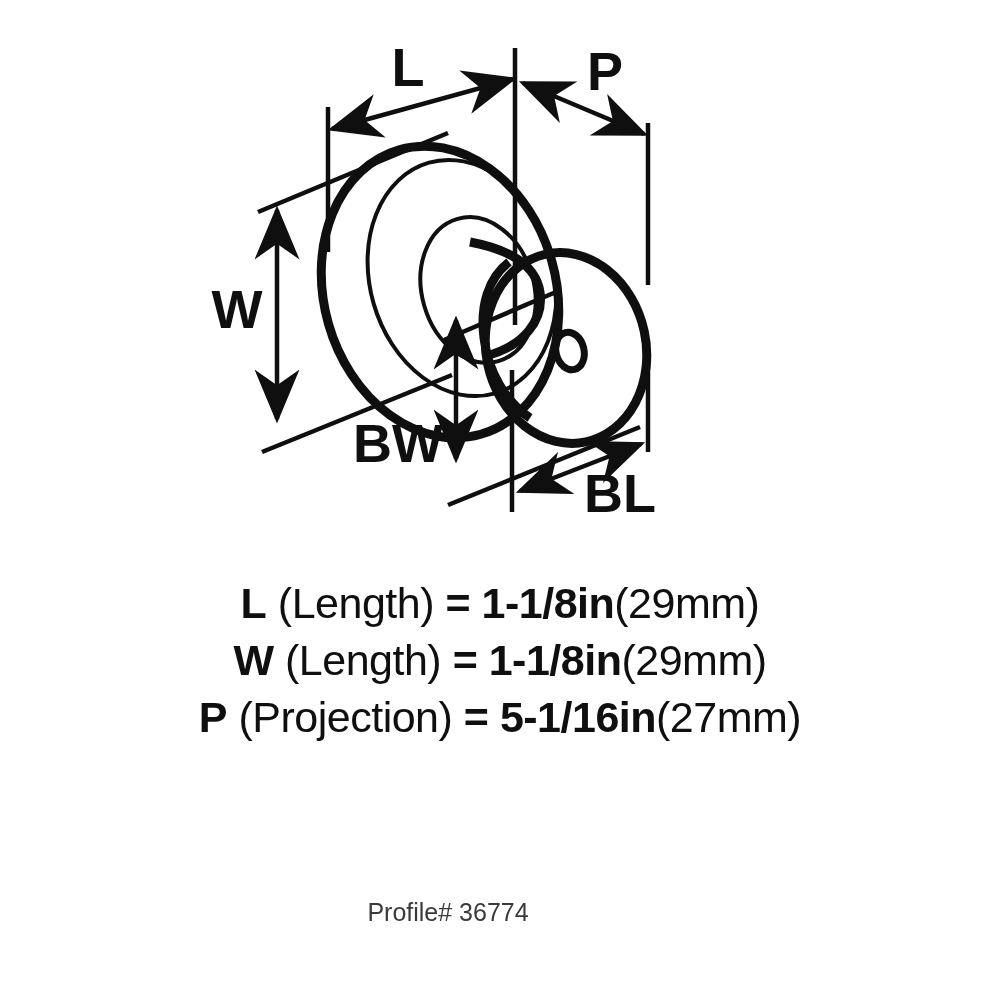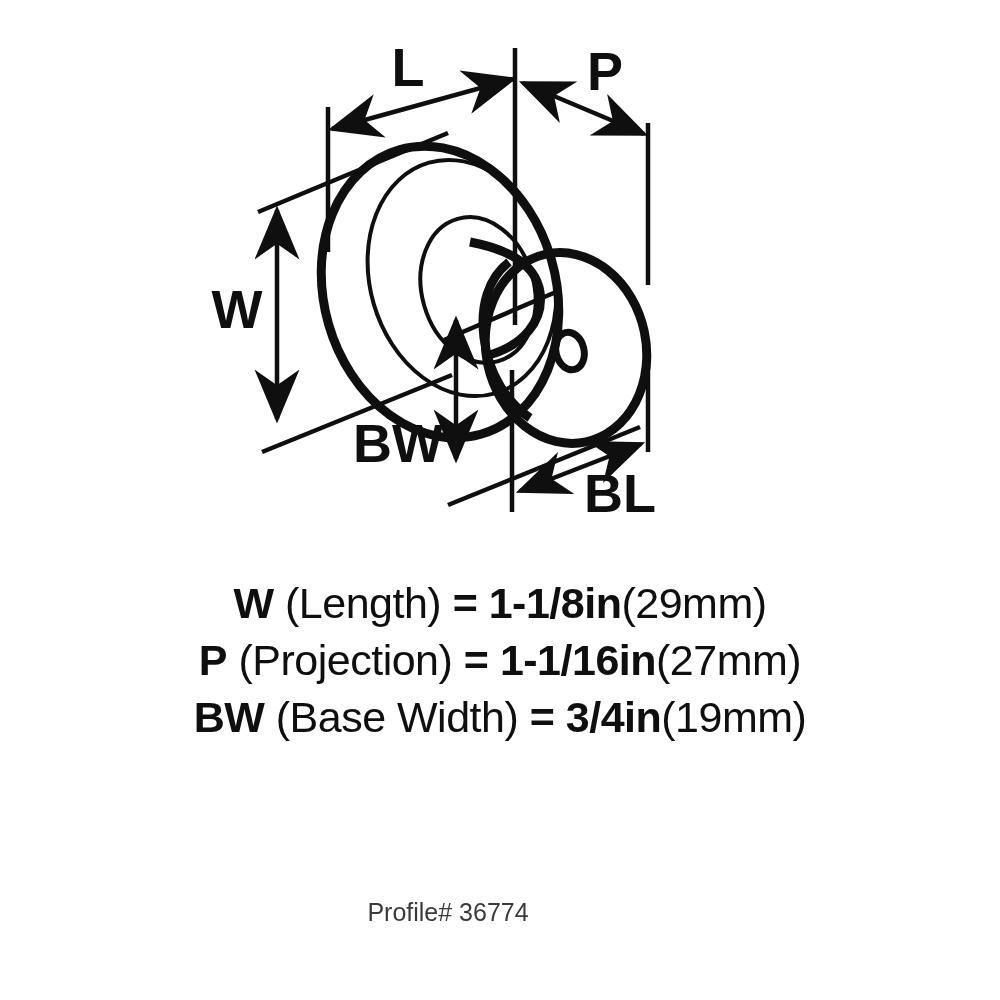--- a/index.html
+++ b/index.html
@@ -141,39 +141,39 @@
 
     <text class="dim-label" x="408" y="86" text-anchor="middle">L</text>
     <text class="dim-label" x="605" y="90" text-anchor="middle">P</text>
     <text class="dim-label" x="237" y="328" text-anchor="middle">W</text>
     <text class="dim-label" x="398" y="462" text-anchor="middle">BW</text>
     <text class="dim-label" x="620" y="512" text-anchor="middle">BL</text>
   </svg>
 
   <div class="spec-block">
 
+    <div class="spec-line">
+      <span class="sym">L</span>
+      <span class="name">(Length)</span>
+      <span class="eq">=</span>
+      <span class="imp">1-1/8in</span><span class="met">(29mm)</span>
+    </div>
 
     <div class="spec-line">
       <span class="sym">W</span>
       <span class="name">(Length)</span>
       <span class="eq">=</span>
       <span class="imp">1-1/8in</span><span class="met">(29mm)</span>
     </div>
 
     <div class="spec-line">
       <span class="sym">P</span>
       <span class="name">(Projection)</span>
       <span class="eq">=</span>
-      <span class="imp">1-1/16in</span><span class="met">(27mm)</span>
+      <span class="imp">5-1/16in</span><span class="met">(27mm)</span>
     </div>
 
 
-    <div class="spec-line">
-      <span class="sym">BW</span>
-      <span class="name">(Base Width)</span>
-      <span class="eq">=</span>
-      <span class="imp">3/4in</span><span class="met">(19mm)</span>
-    </div>
   </div>
 
   <div class="profile">Profile# 36774</div>
 
 </div>
 
 </body></html>

